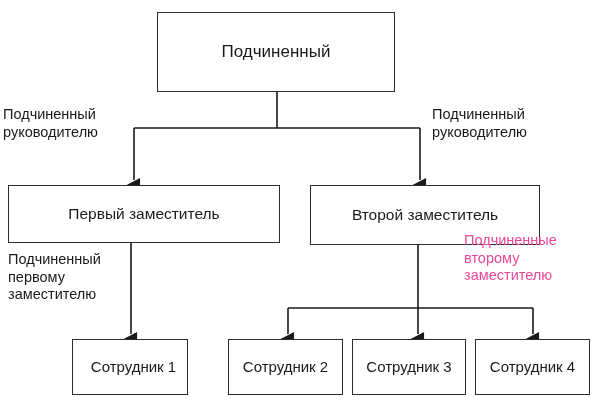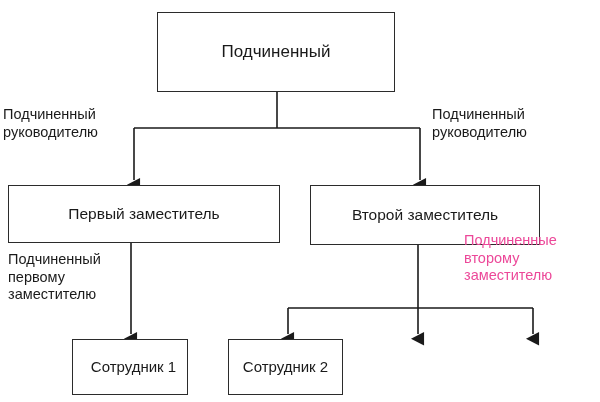--- a/index.html
+++ b/index.html
@@ -90,20 +90,22 @@
     <path d="M 533 308 L 533 334" stroke="#1a1a1a" stroke-width="1.6" fill="none" marker-end="url(#arrowhead)"></path>
   </svg>
 
   <div class="node-box node-root" style="left: 157px; top: 12px; width: 238px; height: 80px; border-color: rgb(43, 43, 43); background: rgb(255, 255, 255); color: rgb(26, 26, 26);">Подчиненный</div>
 
   <div class="node-box node-deputy" style="left: 8px; top: 185px; width: 272px; height: 58px; border-color: rgb(43, 43, 43); background: rgb(255, 255, 255); color: rgb(26, 26, 26);">Первый заместитель</div>
   <div class="node-box node-deputy" style="left: 310px; top: 185px; width: 230px; height: 60px; border-color: rgb(43, 43, 43); background: rgb(255, 255, 255); color: rgb(26, 26, 26); text-align: center;">Второй заместитель</div>
 
   <div class="node-box node-staff" style="left: 72px; top: 339px; width: 116px; height: 56px; border-color: rgb(43, 43, 43); background: rgb(255, 255, 255); color: rgb(26, 26, 26); padding-left: 7px;">Сотрудник 1</div>
   <div class="node-box node-staff" style="left: 228px; top: 339px; width: 115px; height: 56px; border-color: rgb(43, 43, 43); background: rgb(255, 255, 255); color: rgb(26, 26, 26); text-align: center;">Сотрудник 2</div>
+  <div class="node-box node-staff" style="left: 352px; top: 339px; width: 114px; height: 56px; border-color: rgb(43, 43, 43); background: rgb(255, 255, 255); color: rgb(26, 26, 26);">Сотрудник 3</div>
+  <div class="node-box node-staff" style="left: 475px; top: 339px; width: 115px; height: 56px; border-color: rgb(43, 43, 43); background: rgb(255, 255, 255); color: rgb(26, 26, 26);">Сотрудник 4</div>
 
   <div class="edge-label label-1" style="left: 3px; top: 106px; color: rgb(26, 26, 26);">Подчиненный
 руководителю</div>
   <div class="edge-label label-2" style="left: 432px; top: 106px; color: rgb(26, 26, 26);">Подчиненный
 руководителю</div>
   <div class="edge-label label-3" style="left: 8px; top: 251px; color: rgb(26, 26, 26);">Подчиненный
 первому
 заместителю</div>
   <div class="edge-label label-4" style="left: 428px; top: 232px; color: #ec4899; margin-left: 36px;">Подчиненные
 второму

